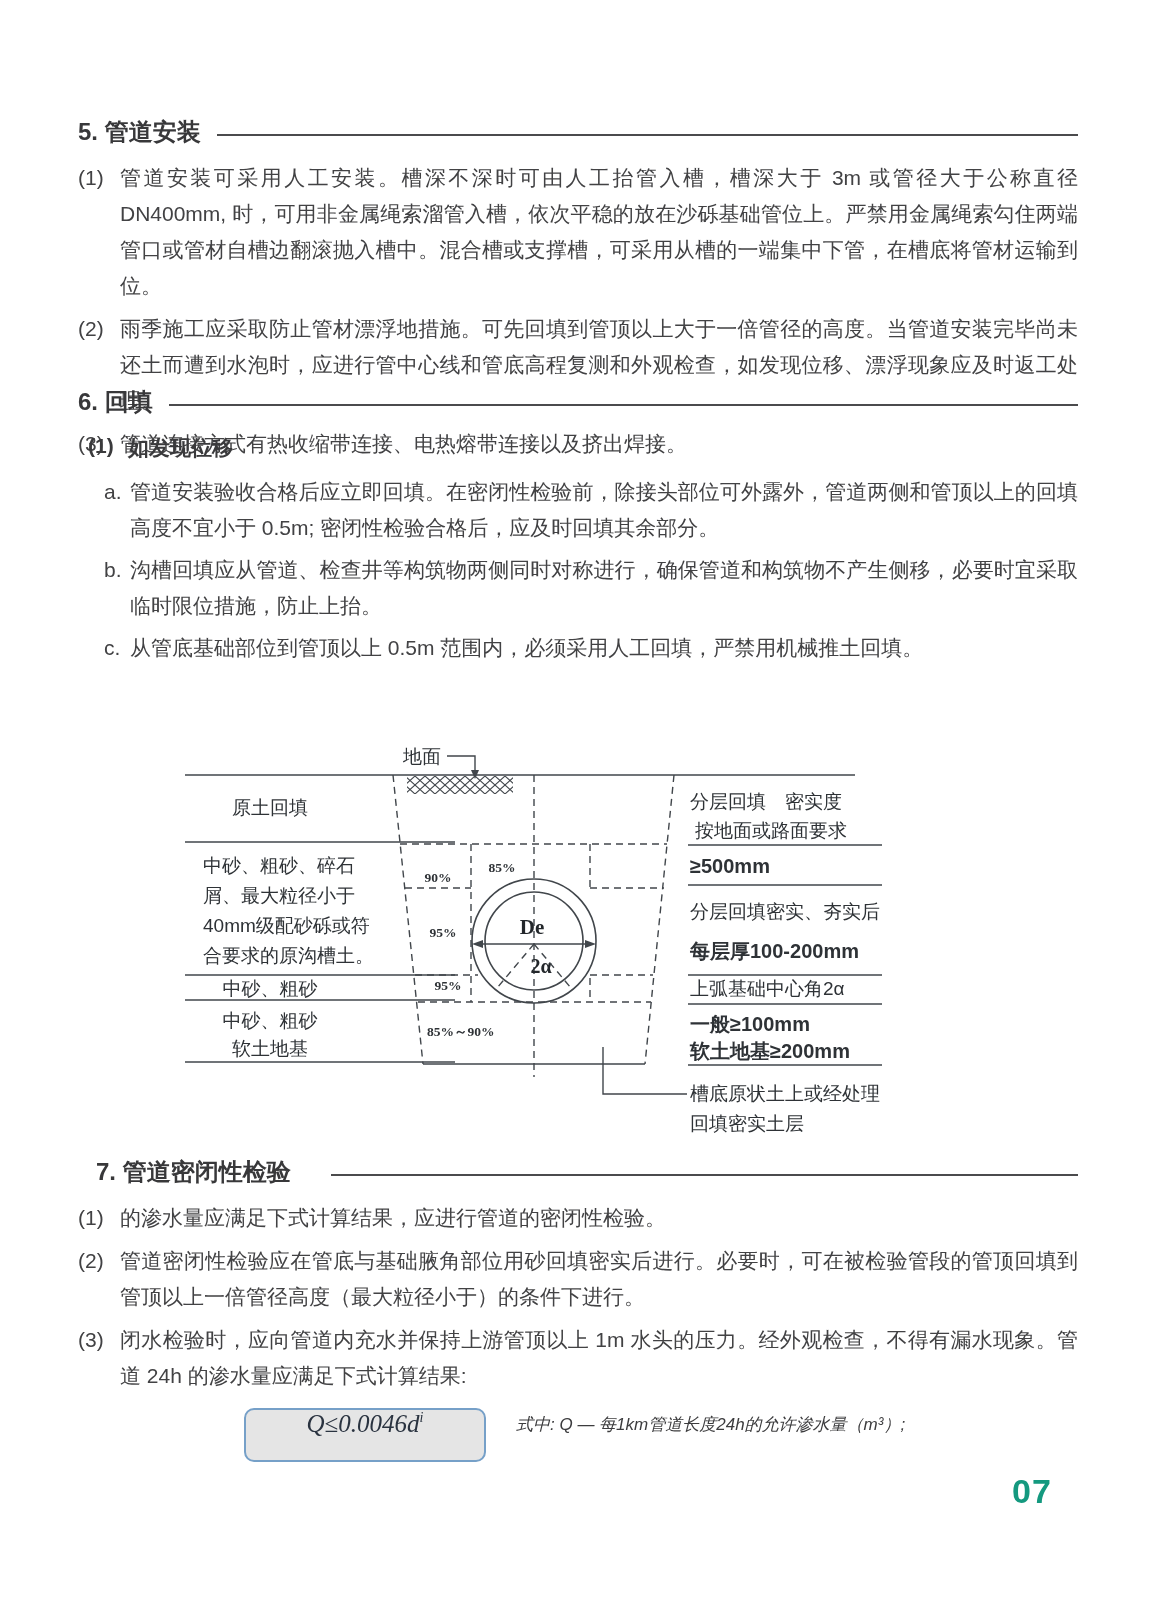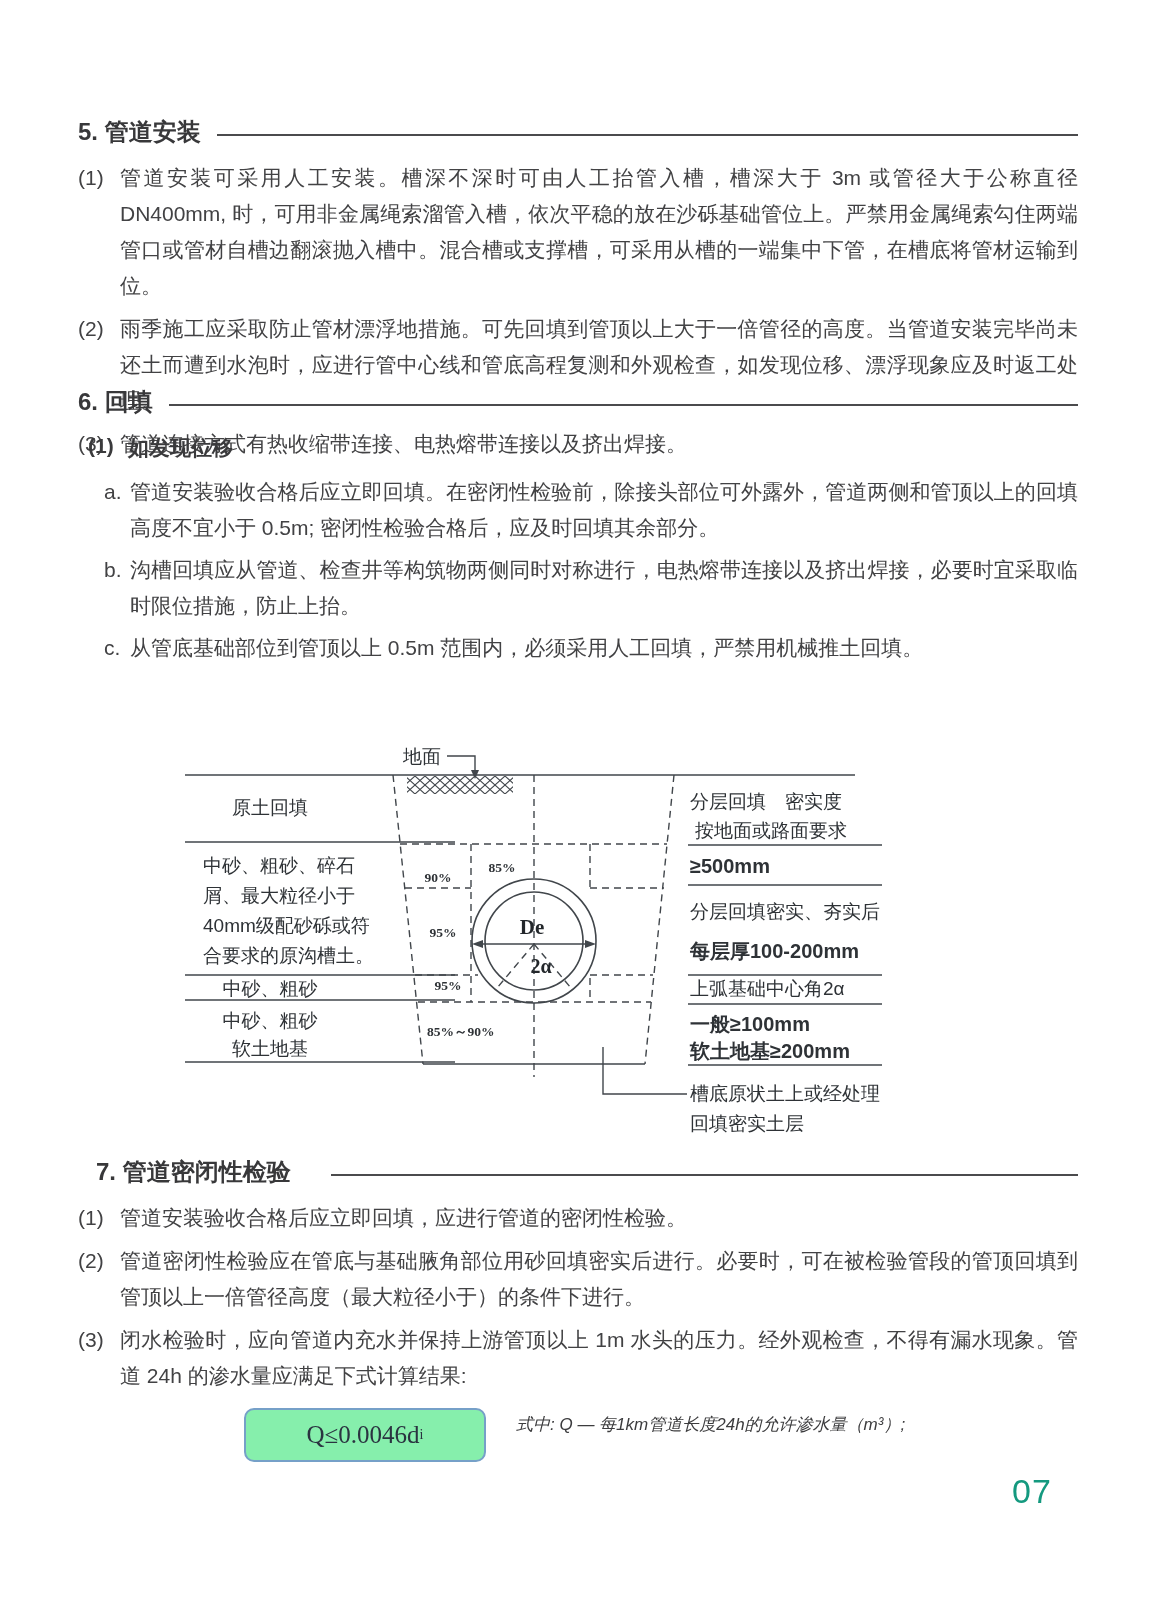--- a/index.html
+++ b/index.html
@@ -10,28 +10,28 @@
   .sec-head .rule{flex:1;height:2px;background:#4b4b4d;margin-left:16px;margin-top:5px;}
   .items{margin-top:12px;}
   .item{display:flex;font-size:21px;line-height:36px;color:#424244;margin-top:7px;}
   .item .num{width:42px;flex-shrink:0;}
   .item .txt{flex:1;text-align:justify;}
   .sub-row{display:flex;margin:16px 0 4px 10px;font-size:21px;font-weight:bold;color:#3a3a3c;}
   .sub-row .num{width:40px;flex-shrink:0;}
   .abc .item{margin-left:26px;margin-top:6px;}
   .abc .item .num{width:26px;}
   .formula-row{display:flex;margin-left:166px;margin-top:14px;align-items:flex-start;}
-  .formula-box{width:238px;height:50px;border:2px solid #76a0c8;border-radius:10px;background:#86efac;
-               display:flex;align-items:center;justify-content:center;
-               font-family:"Liberation Serif",serif;font-size:25px;color:#2a3340;}
+  .formula-box{width:238px;height:50px;border:2px solid #76a0c8;border-radius:10px;background:#e5e5e5;
+               display:flex;align-items:flex-start;justify-content:center;
+               font-family:"Liberation Serif",serif;font-size:25px;color:#2a3340;font-style:italic;}
   .formula-box sub{font-size:14px;}
   .notes{margin-left:30px;font-size:17px;line-height:30px;color:#3c3c3e;padding-top:2px;font-style:italic;}
   .note2{margin-left:76px;}
   .note2 sub{font-size:11px;}
-  .pageno{position:absolute;left:1012px;top:1472px;font-size:34px;font-weight:normal;
+  .pageno{position:absolute;left:1012px;top:1472px;font-size:34px;font-weight:bold;
           color:#14997f;letter-spacing:1px;}
   .diagram{position:absolute;left:175px;top:722px;}
   .dsolid{stroke:#41464b;stroke-width:1.6;fill:none;}
   .dthin{stroke:#41464b;stroke-width:1.4;fill:none;}
   .ddash{stroke:#41464b;stroke-width:1.4;fill:none;stroke-dasharray:7 5;}
   .dtext{fill:#2e3236;font-size:19px;font-family:"Liberation Sans",sans-serif;}
   .dbold{font-weight:bold;font-size:20px;}
   .dpct{fill:#2e3236;font-size:13.5px;font-weight:bold;font-family:"Liberation Serif",serif;}
   .dpipe{fill:#23272b;font-family:"Liberation Serif",serif;font-weight:bold;}
   .arrowhead{fill:#41464b;stroke:none;}
@@ -71,21 +71,21 @@
       <span class="num">(1)</span>
       <span>如发现位移</span>
     </div>
     <div class="items abc">
       <div class="item">
         <span class="num">a.</span>
         <span class="txt">管道安装验收合格后应立即回填。在密闭性检验前，除接头部位可外露外，管道两侧和管顶以上的回填高度不宜小于 0.5m; 密闭性检验合格后，应及时回填其余部分。</span>
       </div>
       <div class="item">
         <span class="num">b.</span>
-        <span class="txt">沟槽回填应从管道、检查井等构筑物两侧同时对称进行，电热熔带连接以及挤出焊接，必要时宜采取临时限位措施，防止上抬。</span>
+        <span class="txt">沟槽回填应从管道、检查井等构筑物两侧同时对称进行，确保管道和构筑物不产生侧移，必要时宜采取临时限位措施，防止上抬。</span>
       </div>
       <div class="item">
         <span class="num">c.</span>
         <span class="txt">从管底基础部位到管顶以上 0.5m 范围内，必须采用人工回填，严禁用机械推土回填。</span>
       </div>
     </div>
   </div>
 
   <svg class="diagram" width="735" height="425" viewBox="0 0 735 425">
     <defs>
@@ -166,21 +166,21 @@
   </svg>
 
   <div class="sec" style="top:1156px;">
     <div class="sec-head" style="margin-left:18px;gap:24px;">
       <span>7. 管道密闭性检验</span>
       <span class="rule"></span>
     </div>
     <div class="items">
       <div class="item">
         <span class="num">(1)</span>
-        <span class="txt">管道安装验收合格后应立即回填，应进行管道的密闭性检验。</span>
+        <span class="txt">的渗水量应满足下式计算结果，应进行管道的密闭性检验。</span>
       </div>
       <div class="item">
         <span class="num">(2)</span>
         <span class="txt">管道密闭性检验应在管底与基础腋角部位用砂回填密实后进行。必要时，可在被检验管段的管顶回填到管顶以上一倍管径高度（最大粒径小于）的条件下进行。</span>
       </div>
       <div class="item">
         <span class="num">(3)</span>
         <span class="txt">闭水检验时，应向管道内充水并保持上游管顶以上 1m 水头的压力。经外观检查，不得有漏水现象。管道 24h 的渗水量应满足下式计算结果:</span>
       </div>
     </div>

